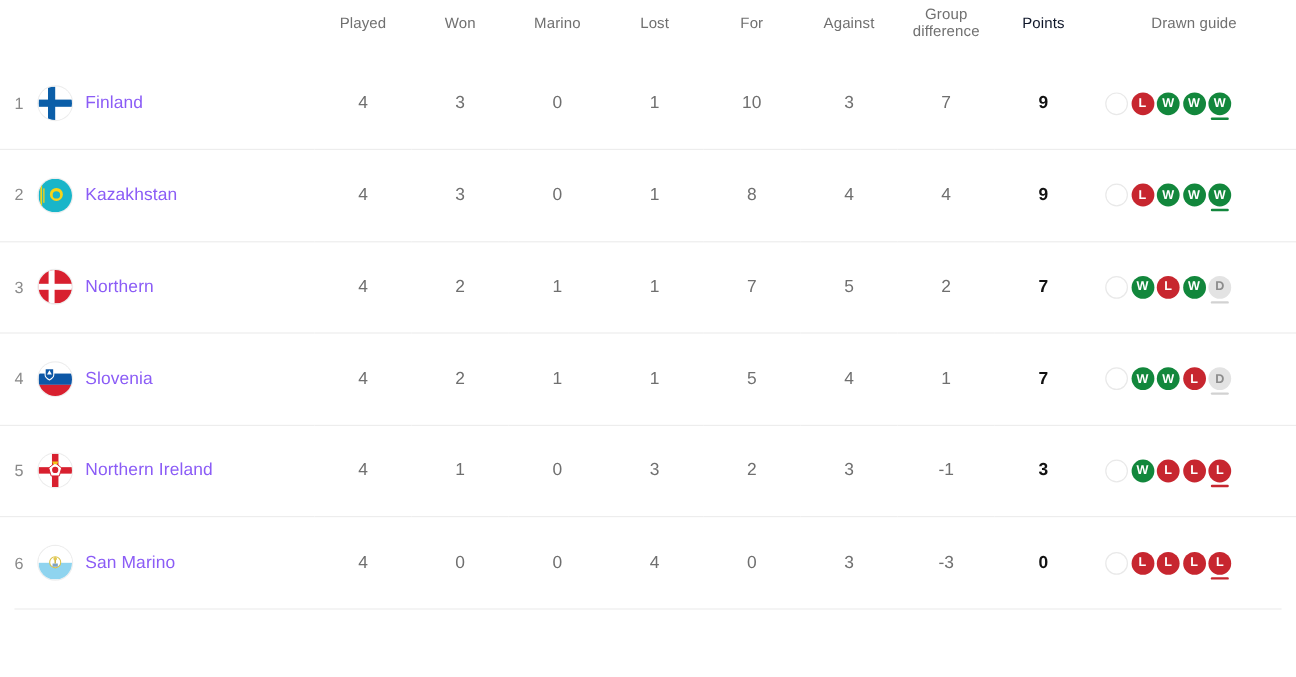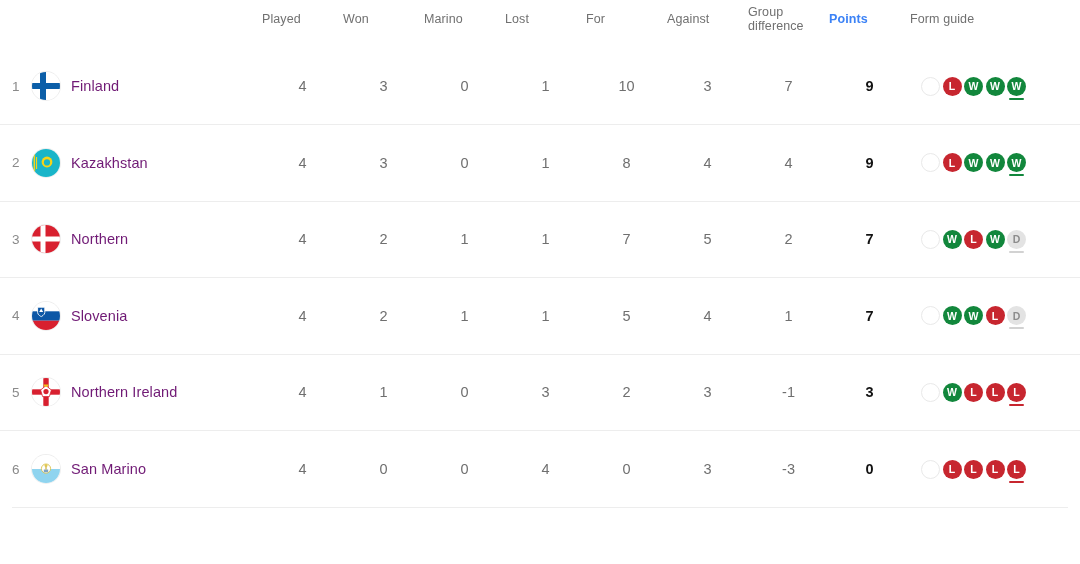--- a/index.html
+++ b/index.html
@@ -39,29 +39,29 @@
   col.c-team  { width: 262px; }
   col.c-stat  { width: 81px; }
   col.c-gd    { width: 81px; }
   col.c-pts   { width: 81px; }
   col.c-form  { width: 170px; }
 
   thead th {
     font-weight: 400;
     font-size: 12.5px;
     color: #707070;
-    text-align: left;
+    text-align: center;
     vertical-align: middle;
     padding: 0 0 10px 0;
     height: 48px;
     line-height: 14px;
     letter-spacing: 0.1px;
   }
   thead th.th-team { text-align: left; }
-  thead th.th-points { color: #3b82f6; font-weight: 700; }
+  thead th.th-points { color: #0f172a; font-weight: 400; }
   thead th .two-line { display: block; }
 
   tbody tr { border-top: 1px solid #ededed; }
   tbody tr:first-child { border-top: none; }
 
   tbody td {
     height: 76.5px;
     font-size: 14.5px;
     color: #6f6f6f;
     text-align: center;
@@ -86,21 +86,21 @@
     overflow: hidden;
     flex: 0 0 28px;
     margin-right: 11px;
     box-shadow: 0 0 0 1px rgba(0,0,0,0.07);
     position: relative;
     background: #fff;
   }
   .flag svg { display: block; width: 28px; height: 28px; }
   .team-name {
     font-size: 14.5px;
-    color: #701a75;
+    color: #8b5cf6;
     letter-spacing: 0.1px;
     white-space: nowrap;
   }
 
   
   td.td-form { padding: 0; }
   .form-guide {
     display: flex;
     align-items: center;
     justify-content: flex-start;
@@ -173,21 +173,21 @@
         <th>Won</th>
         <th>Marino</th>
         <th>Lost</th>
         <th>For</th>
         <th>Against</th>
         <th>
           <span class="two-line">Group</span>
           <span class="two-line">difference</span>
         </th>
         <th class="th-points">Points</th>
-        <th>Form guide</th>
+        <th>Drawn guide</th>
       </tr>
     </thead>
     <tbody id="tbody">
         <tr>
           <td class="td-team">
             <div class="team-cell">
               <span class="pos">1</span>
               <span class="flag">
                 <svg viewBox="0 0 28 28">
                   <rect width="28" height="28" fill="#fff"></rect>

